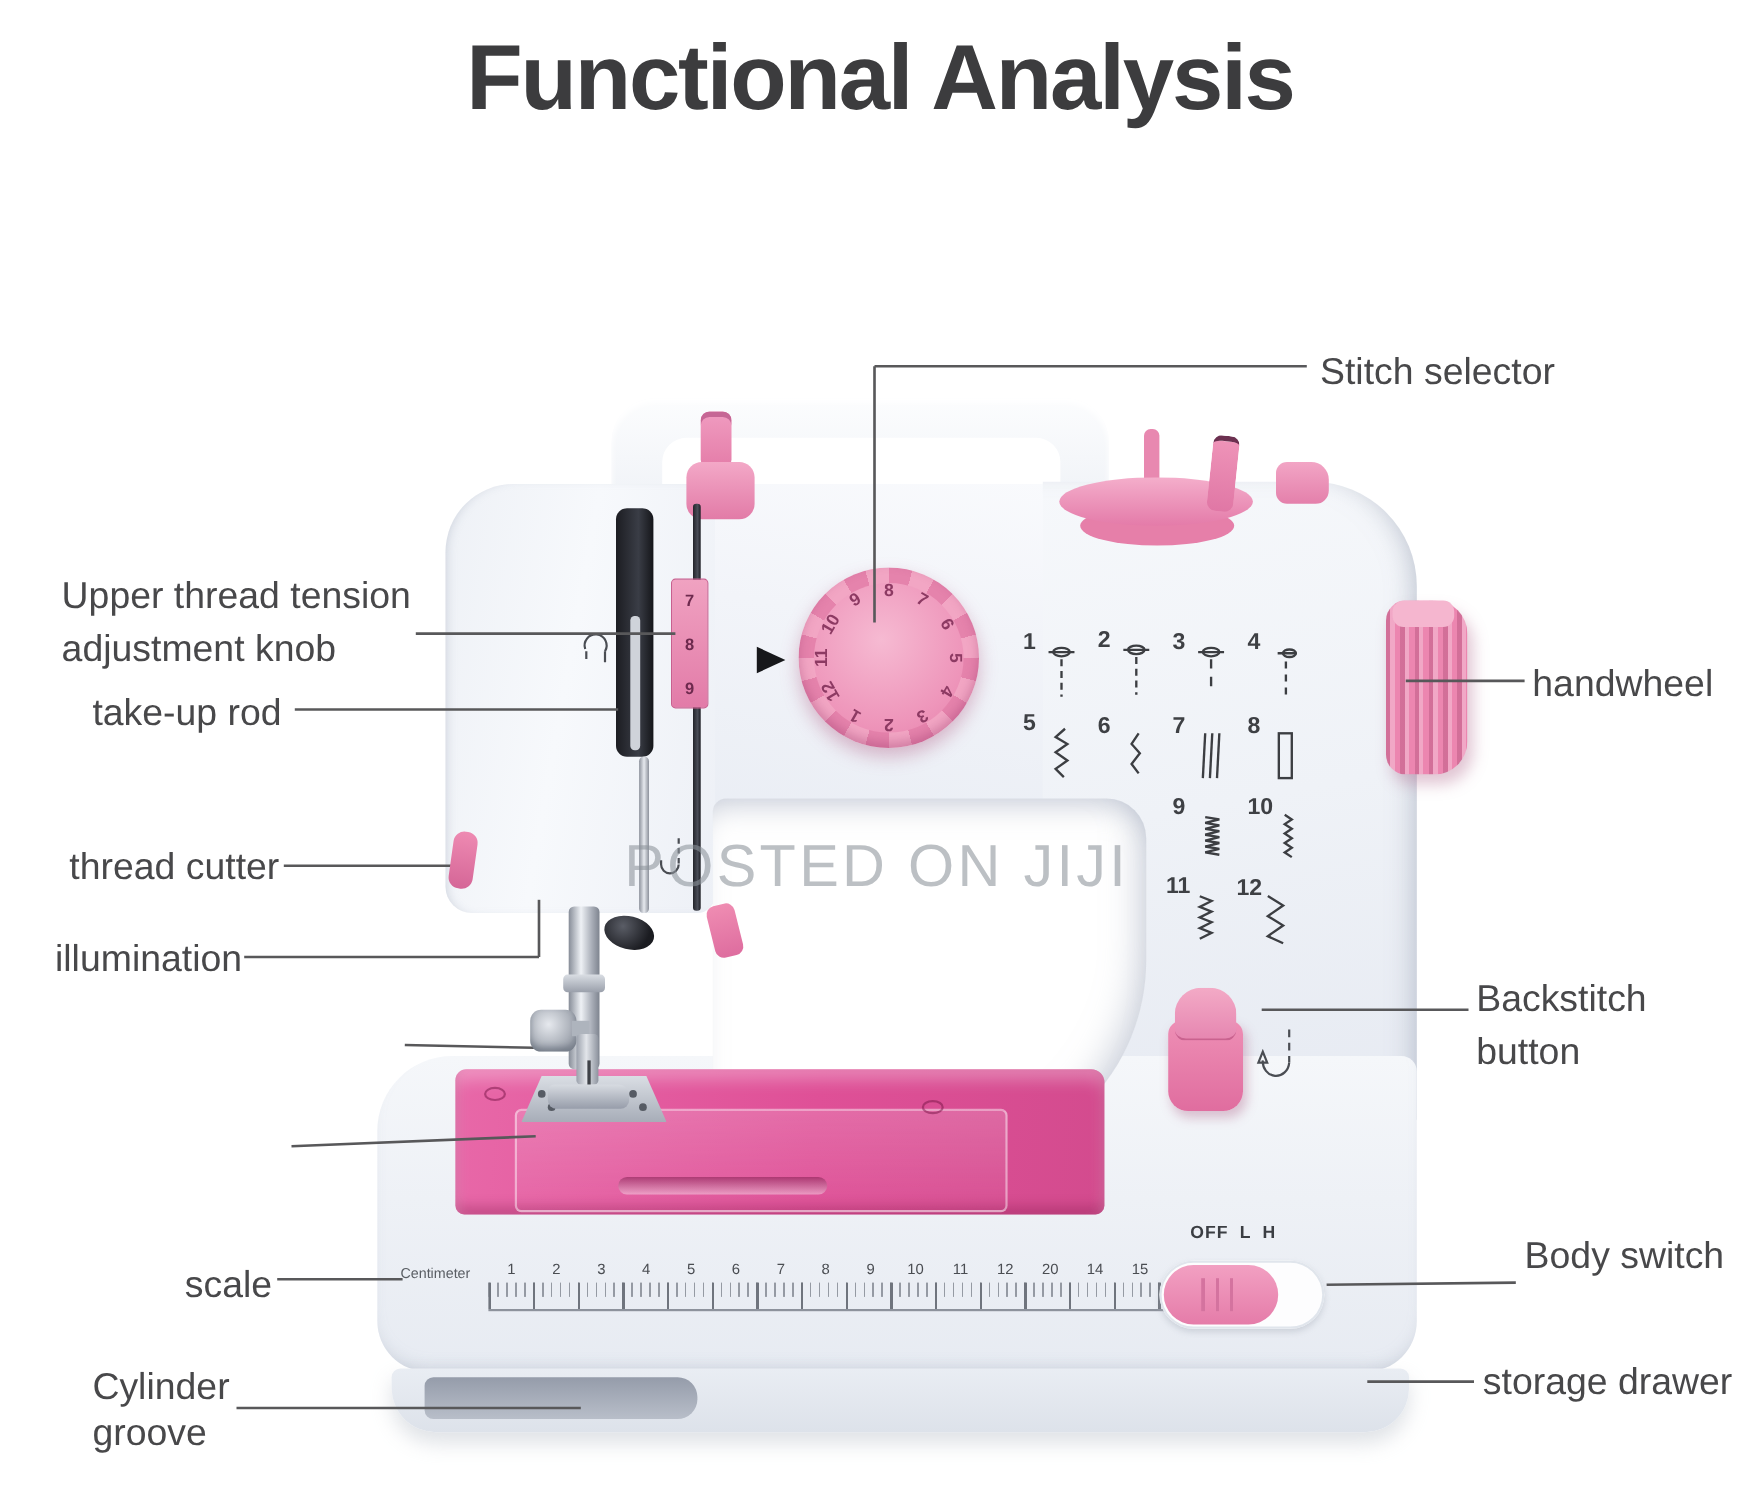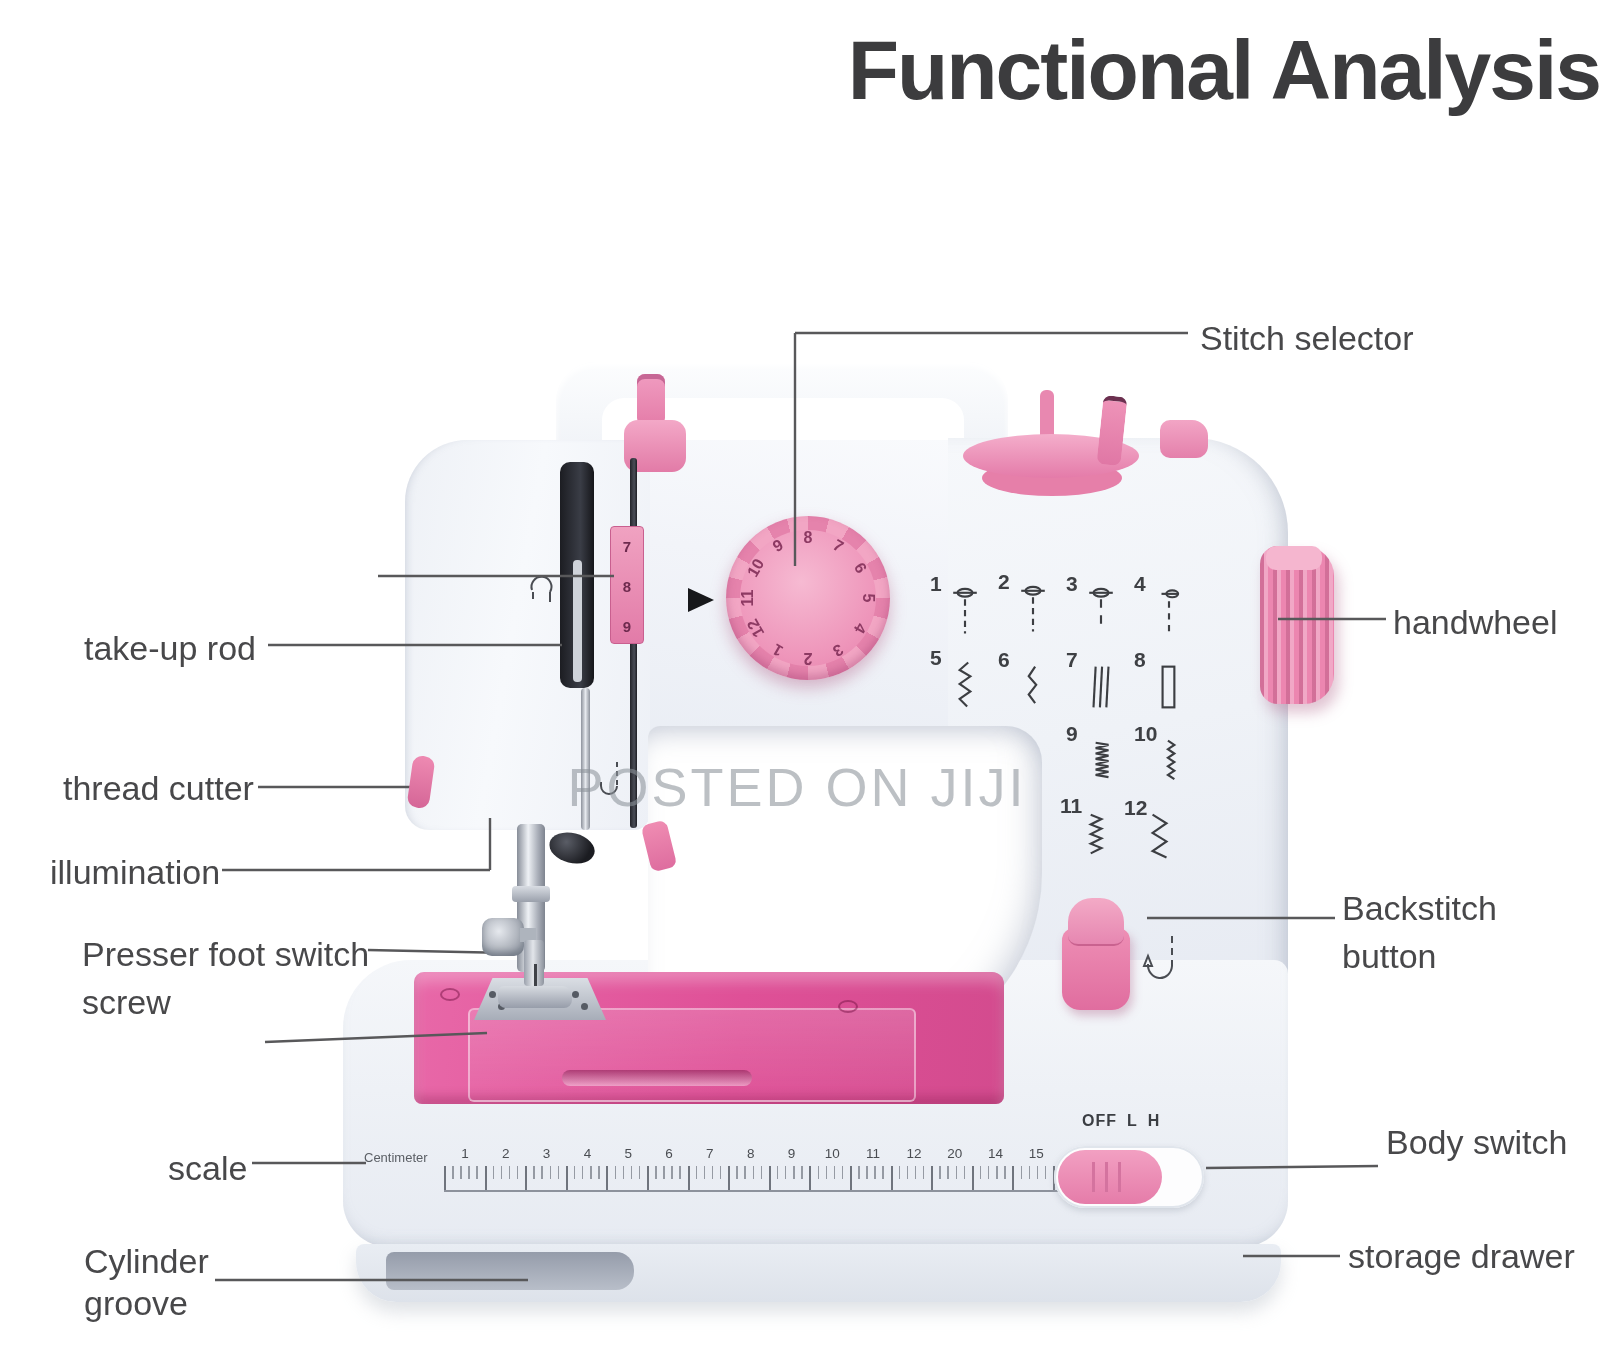--- a/index.html
+++ b/index.html
@@ -1,19 +1,19 @@
 <!DOCTYPE html>
 <html><head>
 <meta charset="utf-8">
 <style>
   html,body{margin:0;padding:0;background:#fff;}
   #stage{position:relative;width:1600px;height:1365px;background:#ffffff;overflow:hidden;
          font-family:"Liberation Sans",sans-serif;}
   
-  .title{position:absolute;left:0;top:22px;width:1600px;text-align:right;
+  .title{position:absolute;left:0;top:22px;width:1600px;text-align:center;
          font-size:84px;font-weight:bold;letter-spacing:-2px;color:#3c3c3e;}
   
   .part{position:absolute;}
   .arm{left:408px;top:440px;width:877px;height:297px;border-radius:62px 95px 0 0;
        background:linear-gradient(188deg,#fbfcfe 0%,#f2f4f9 45%,#e9edf4 100%);}
   .head{left:405px;top:440px;width:245px;height:390px;border-radius:62px 0 16px 24px;
        background:linear-gradient(100deg,#eef1f6 0%,#f7f9fc 45%,#edf0f6 100%);
        box-shadow:inset 6px 0 10px -6px rgba(150,160,180,.45);}
   .pillar{left:948px;top:438px;width:340px;height:580px;border-radius:0 95px 0 0;
        background:linear-gradient(170deg,#f6f8fb 0%,#eff2f7 50%,#e6eaf2 100%);
@@ -376,35 +376,35 @@
   </div>
   <div class="part swtrack"></div>
   <div class="part swknob"></div>
   <div class="part swridges"></div>
 
   <div class="wm wm1">POSTED ON JIJI</div>
 
   <div class="lbl" style="left:1200px;top:314px;">
     <span>Stitch selector</span>
     </div>
+  <div class="lbl" style="left:56px;top:518px;">
+    <span>Upper thread tension</span>
+    <span>adjustment knob</span>
+    </div>
   <div class="lbl" style="left:84px;top:624px;">
     <span>take-up rod</span>
     </div>
   <div class="lbl" style="left:1393px;top:598px;">
     <span>handwheel</span>
     </div>
   <div class="lbl" style="left:63px;top:764px;">
     <span>thread cutter</span>
     </div>
   <div class="lbl" style="left:50px;top:848px;text-align:center;">
     <span>illumination</span>
-    </div>
-  <div class="lbl" style="left:82px;top:930px;">
-    <span>Presser foot switch</span>
-    <span>screw</span>
     </div>
   <div class="lbl" style="left:76px;top:1022px;">
     </div>
   <div class="lbl" style="left:168px;top:1144px;">
     <span>scale</span>
     </div>
   <div class="lbl" style="left:84px;top:1240px;line-height:42px;">
     <span>Cylinder</span>
     <span>groove</span>
     </div>

